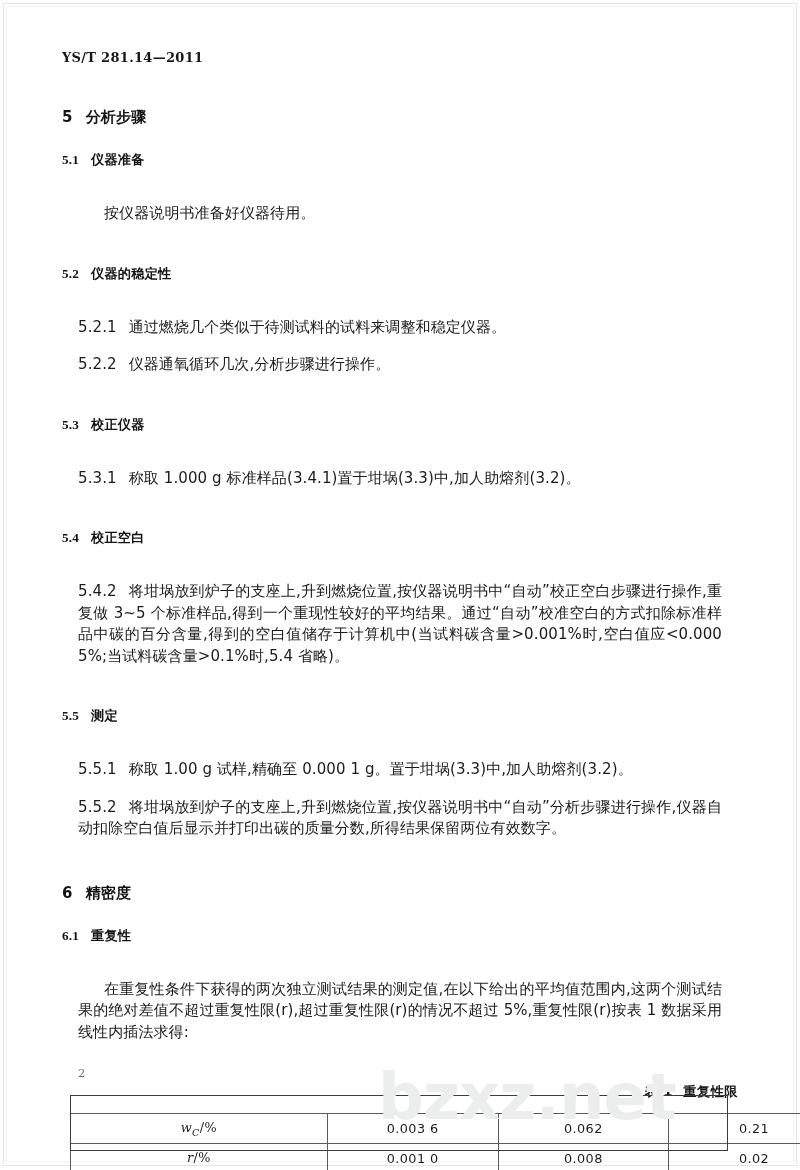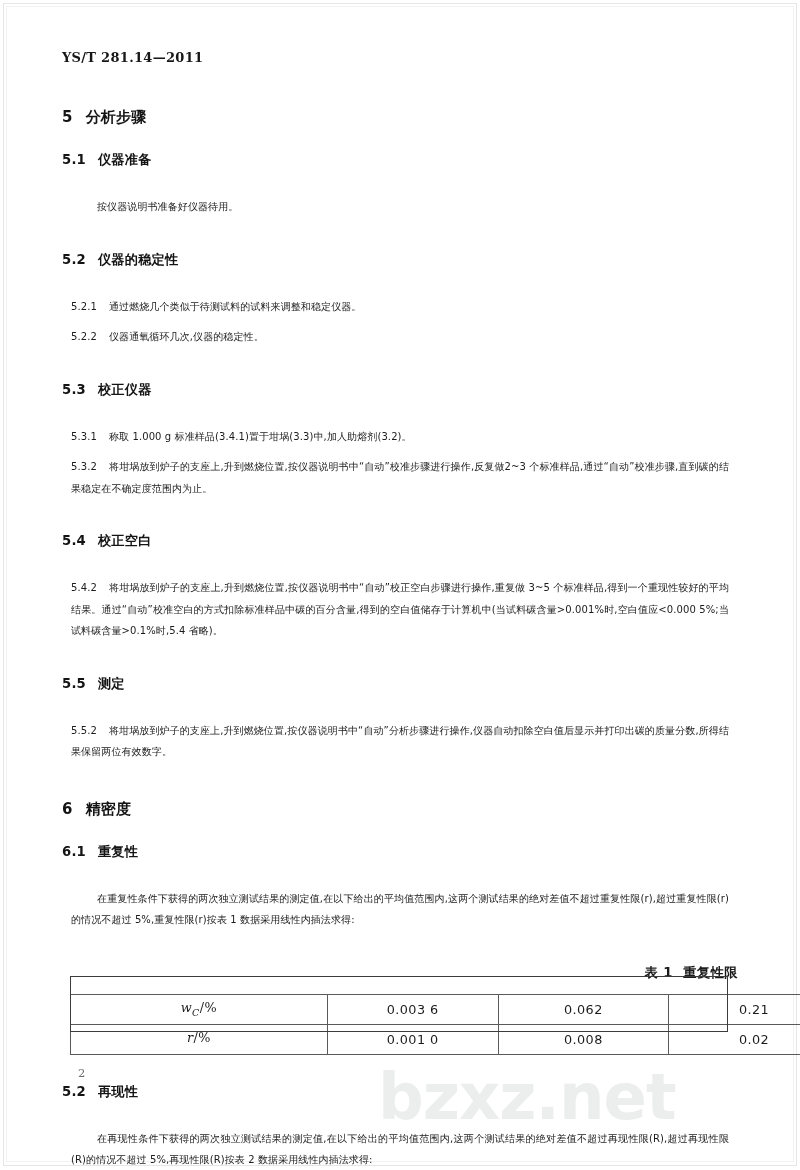--- a/index.html
+++ b/index.html
@@ -73,26 +73,27 @@
   .clause .num { margin-right: 13px; }
   .subclause .num { margin-right: 12px; }
 
   h3.subclause {
     font-size: 13.2px;
     font-weight: bold;
     margin: 0;
     padding: 0;
     letter-spacing: 0.2px;
     color: #141414;
+    font-family: Liberation Serif, serif;
   }
 
   p.para {
-    font-size: 10px;
+    font-size: 15px;
     line-height: 21.5px;
-    margin: 9px;
+    margin: 16px;
     padding: 0;
     text-align: justify;
     letter-spacing: 0.1px;
     color: #1b1b1b;
   }
   p.para.indent { text-indent: 26px; }
   p.numbered .lead { margin-right: 12px; font-weight: normal; }
 
   .sp-1 { height: 18px; }
   .sp-3 { height: 24px; }
@@ -195,49 +196,49 @@
       <div class="sp-3"></div>
 
       <h3 class="subclause">
         <span class="num">5.2</span><span>仪器的稳定性</span>
       </h3>
       <div class="sp-1"></div>
       <p class="para numbered">
         <span class="lead">5.2.1</span><span>通过燃烧几个类似于待测试料的试料来调整和稳定仪器。</span>
       </p>
       <p class="para numbered">
-        <span class="lead">5.2.2</span><span>仪器通氧循环几次,仪器的稳定性。</span>
+        <span class="lead">5.2.2</span><span>仪器通氧循环几次,分析步骤进行操作。</span>
       </p>
       <div class="sp-3"></div>
 
       <h3 class="subclause">
         <span class="num">5.3</span><span>校正仪器</span>
       </h3>
       <div class="sp-1"></div>
       <p class="para numbered">
         <span class="lead">5.3.1</span><span>称取 1.000 g 标准样品(3.4.1)置于坩埚(3.3)中,加人助熔剂(3.2)。</span>
       </p>
-      <p class="para numbered">
-        <span class="lead">5.3.2</span><span>将坩埚放到炉子的支座上,升到燃烧位置,按仪器说明书中“自动”校准步骤进行操作,反复做2~3 个标准样品,通过“自动”校准步骤,直到碳的结果稳定在不确定度范围内为止。</span>
-      </p>
       <div class="sp-3"></div>
 
       <h3 class="subclause">
         <span class="num">5.4</span><span>校正空白</span>
       </h3>
       <div class="sp-1"></div>
       <p class="para numbered">
         <span class="lead">5.4.2</span><span>将坩埚放到炉子的支座上,升到燃烧位置,按仪器说明书中“自动”校正空白步骤进行操作,重复做 3~5 个标准样品,得到一个重现性较好的平均结果。通过“自动”校准空白的方式扣除标准样品中碳的百分含量,得到的空白值储存于计算机中(当试料碳含量&gt;0.001%时,空白值应&lt;0.000 5%;当试料碳含量&gt;0.1%时,5.4 省略)。</span>
       </p>
       <div class="sp-3"></div>
 
       <h3 class="subclause">
         <span class="num">5.5</span><span>测定</span>
       </h3>
       <div class="sp-1"></div>
+      <p class="para numbered">
+        <span class="lead">5.5.1</span><span>称取 1.00 g 试样,精确至 0.000 1 g。置于坩埚(3.3)中,加人助熔剂(3.2)。</span>
+      </p>
       <p class="para numbered">
         <span class="lead">5.5.2</span><span>将坩埚放到炉子的支座上,升到燃烧位置,按仪器说明书中“自动”分析步骤进行操作,仪器自动扣除空白值后显示并打印出碳的质量分数,所得结果保留两位有效数字。</span>
       </p>
 
       <div class="sp-5"></div>
 
       <h2 class="clause">
         <span class="num">6</span><span>精密度</span>
       </h2>
       <div class="sp-3"></div>

